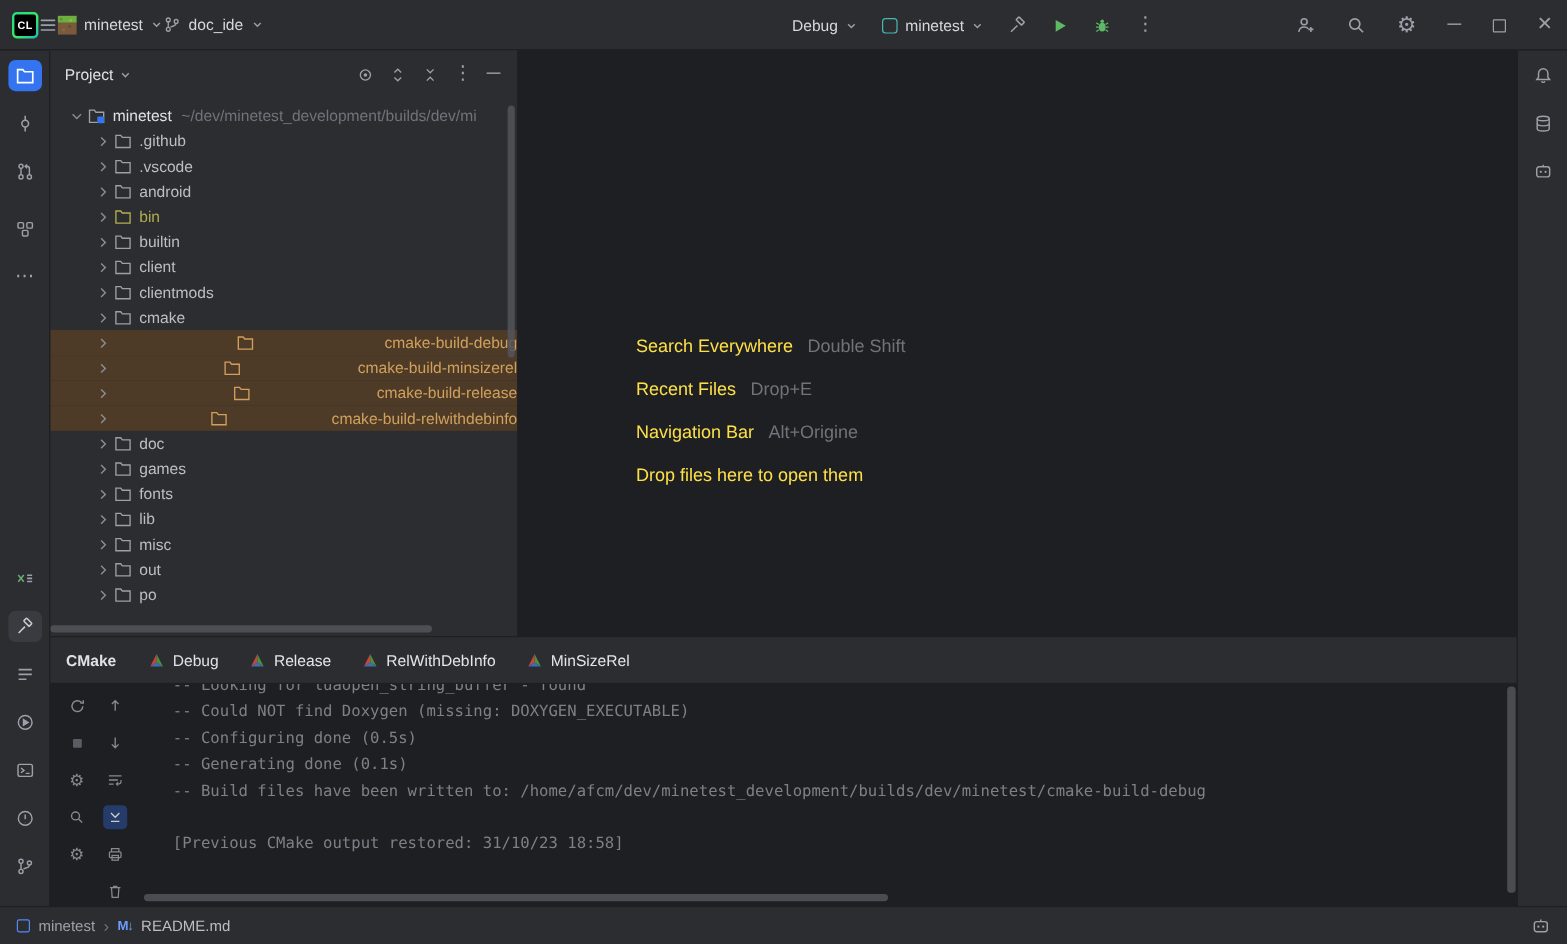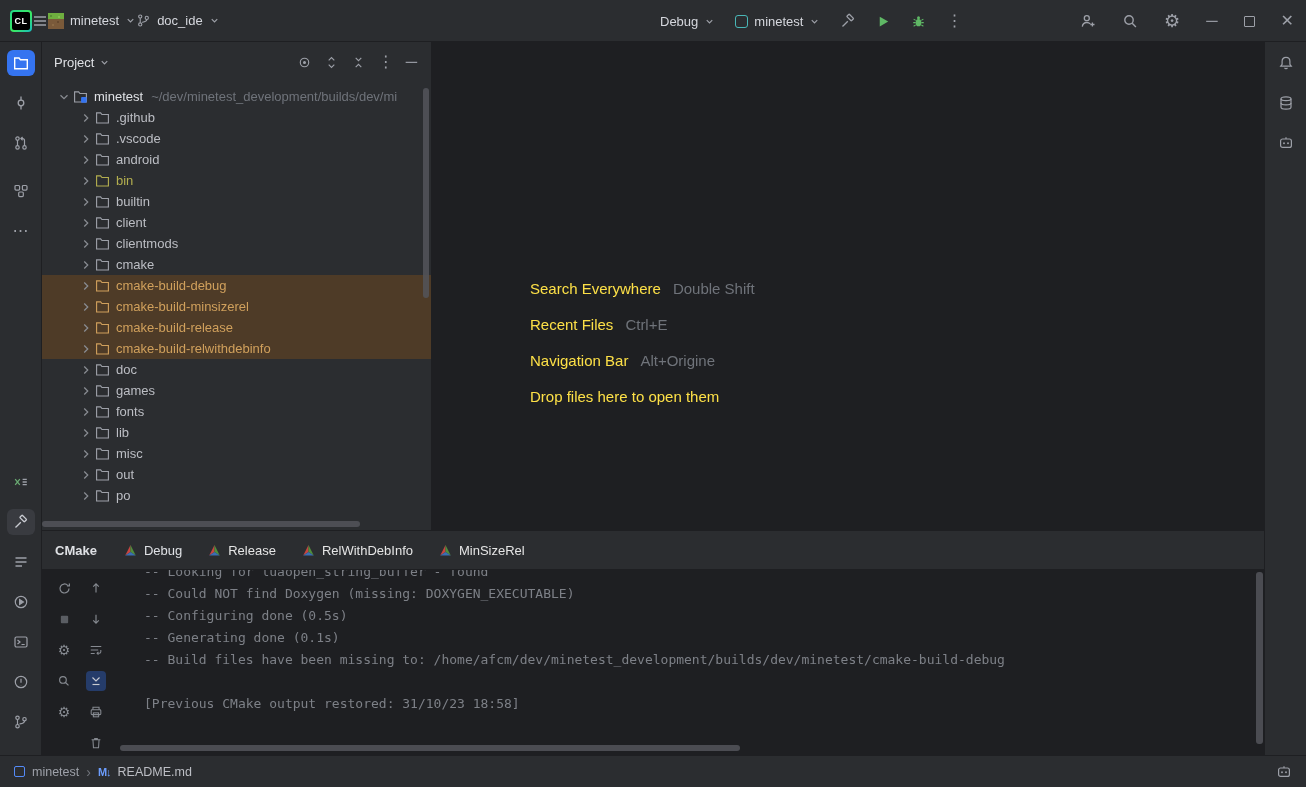--- a/index.html
+++ b/index.html
@@ -43,21 +43,21 @@
   .tree { flex:1; overflow:hidden; padding-top:4px; position:relative; }
   .tree-row { height:21px; display:flex; align-items:center; white-space:nowrap; padding-left:36px; }
   .tree-row.root { padding-left:14px; }
   .tree-chev { width:16px; display:flex; justify-content:center; color:#8a8d93; flex:none; }
   .tree-folder { width:17px; display:flex; justify-content:center; color:#9da0a8; margin-right:5px; flex:none; }
   .tree-label { color:#bcbec4; }
   .root-name { color:#dfe1e5; }
   .root-path { color:var(--c-muted,#6f737a); margin-left:8px; overflow:hidden; }
   .tree-row.green .tree-label, .tree-row.green .tree-folder { color:var(--c-excluded-green,#b3ae4f); }
   .tree-row.orange .tree-label, .tree-row.orange .tree-folder { color:var(--c-excluded-orange,#d0a05c); }
-  .tree-row.highlighted { background:var(--c-excluded-orange-bg,#4e3b27); }
+  .tree-row.highlighted { background:var(--c-excluded-orange-bg,#4e3b27);justify-content:space-between; }
   .scroll-v { position:absolute; right:2px; top:46px; width:6px; height:210px; background:#53555a; border-radius:3px; opacity:.85; }
   .scroll-h { position:absolute; left:0; bottom:3px; height:6px; width:318px; background:#53555a; border-radius:3px; opacity:.85; }
 
   
   .editor { flex:1; background:var(--c-editor-bg,#1e1f22); position:relative; min-width:0; }
   .hints { position:absolute; left:98px; top:228px; font-size:15px; }
   .hint-row { height:36px; display:flex; align-items:center; }
   .hint-label { color:#fde047; }
   .hint-key { color:var(--c-muted,#6f737a); margin-left:12px; }
 
@@ -611,21 +611,21 @@
 
         <div class="editor">
           <div class="hints">
             <div>
                 <div class="hint-row">
     <span class="hint-label">Search Everywhere</span>
     <span class="hint-key">Double Shift</span>
   </div>
                 <div class="hint-row">
     <span class="hint-label">Recent Files</span>
-    <span class="hint-key">Ctrl+E</span>
+    <span class="hint-key">Drop+E</span>
   </div>
                 <div class="hint-row">
     <span class="hint-label">Navigation Bar</span>
     <span class="hint-key">Alt+Origine</span>
   </div>
               </div>
             <div class="hint-row">
               <span class="hint-label">Drop files here to open them</span>
             </div>
           </div>
@@ -750,21 +750,21 @@
                   </svg>
               </span>
             </div>
           </div>
           <div class="console">
             <div class="console-inner">
                 <div class="console-line">-- Looking for luaopen_string_buffer - found</div>
                 <div class="console-line">-- Could NOT find Doxygen (missing: DOXYGEN_EXECUTABLE)</div>
                 <div class="console-line">-- Configuring done (0.5s)</div>
                 <div class="console-line">-- Generating done (0.1s)</div>
-                <div class="console-line">-- Build files have been missing to: /home/afcm/dev/minetest_development/builds/dev/minetest/cmake-build-debug</div>
+                <div class="console-line">-- Build files have been written to: /home/afcm/dev/minetest_development/builds/dev/minetest/cmake-build-debug</div>
                 <div class="console-line"></div>
                 <div class="console-line">[Previous CMake output restored: 31/10/23 18:58]</div>
               </div>
           </div>
           <div class="console-scroll-h"></div>
           <div class="console-scroll-v"></div>
         </div>
       </div>
     </div>
 

